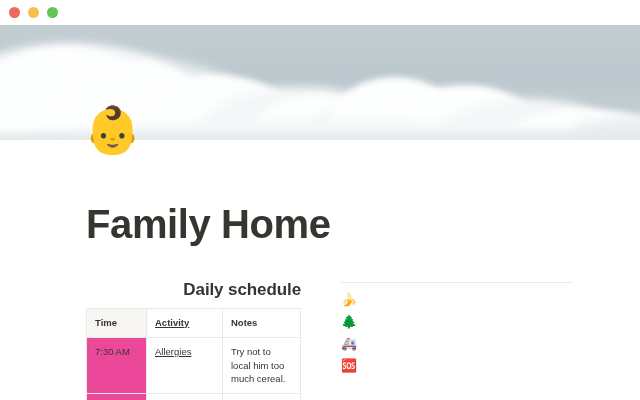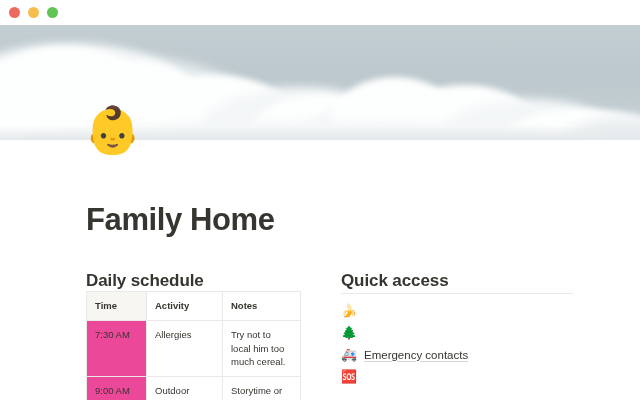--- a/index.html
+++ b/index.html
@@ -54,37 +54,38 @@
     left:84px; top:-33px;
     font-size:46px;
     line-height:1;
     z-index:5;
     user-select:none;
   }
 
   .content { padding:62px 40px 0 86px; }
 
   .page-title {
-    font-size:31px;
+    font-size:40px;
     font-weight:bold;
     color:#37352f;
     letter-spacing:-0.4px;
     margin-bottom:33px;
   }
 
   .columns { display:flex; gap:40px; }
   .col-left  { width:215px; flex:0 0 215px; }
   .col-right { flex:1 1 auto; }
 
   .section-title {
     font-size:17px;
     font-weight:bold;
     color:#37352f;
-    margin-bottom:0;
+    margin-bottom:8px;
     letter-spacing:-0.1px;
+    text-align:right;
   }
 
   
   .table {
     width:100%;
     border-collapse:collapse;
     table-layout:fixed;
     font-size:9.5px;
     color:#37352f;
   }
@@ -92,21 +93,21 @@
     border:1px solid #e9e9e7;
     padding:7px 8px;
     text-align:left;
     vertical-align:top;
     line-height:1.45;
     font-weight:normal;
   }
   .table th { font-weight:600; color:#37352f; }
   .table th.c-time, .table td.c-time { width:60px; background:#ec4899; }
   .table th.c-time { background:#f7f6f3; }
-  .table th.c-act,  .table td.c-act  { width:76px; }
+  .table th.c-act,  .table td.c-act  { width:76px;text-decoration:underline; }
   .table th.c-note, .table td.c-note { width:auto; }
 
   
   .qa-divider {
     height:1px;
     background:#e9e9e7;
     margin:2px 0 10px 0;
     width:232px;
   }
   .qa-list { list-style:none; }
@@ -183,34 +184,32 @@
             <tr>
               <td class="c-time">9:00 AM</td>
               <td class="c-act">Outdoor</td>
               <td class="c-note">Storytime or local park</td>
             </tr>
           </tbody>
         </table>
       </div>
 
       <div class="col-right">
-        <h2 class="section-title">Quick access</h2>
 
         <div class="qa-divider"></div>
 
         <ul class="qa-list">
           <li class="qa-item">
             <span class="qa-emoji">🍌</span>
           </li>
           <li class="qa-item">
             <span class="qa-emoji">🌲</span>
           </li>
           <li class="qa-item">
             <span class="qa-emoji">🚑</span>
-            <span class="qa-link">Emergency contacts</span>
           </li>
           <li class="qa-item">
             <span class="qa-emoji">🆘</span>
           </li>
         </ul>
       </div>
 
     </div>
   </div>
 </div>

